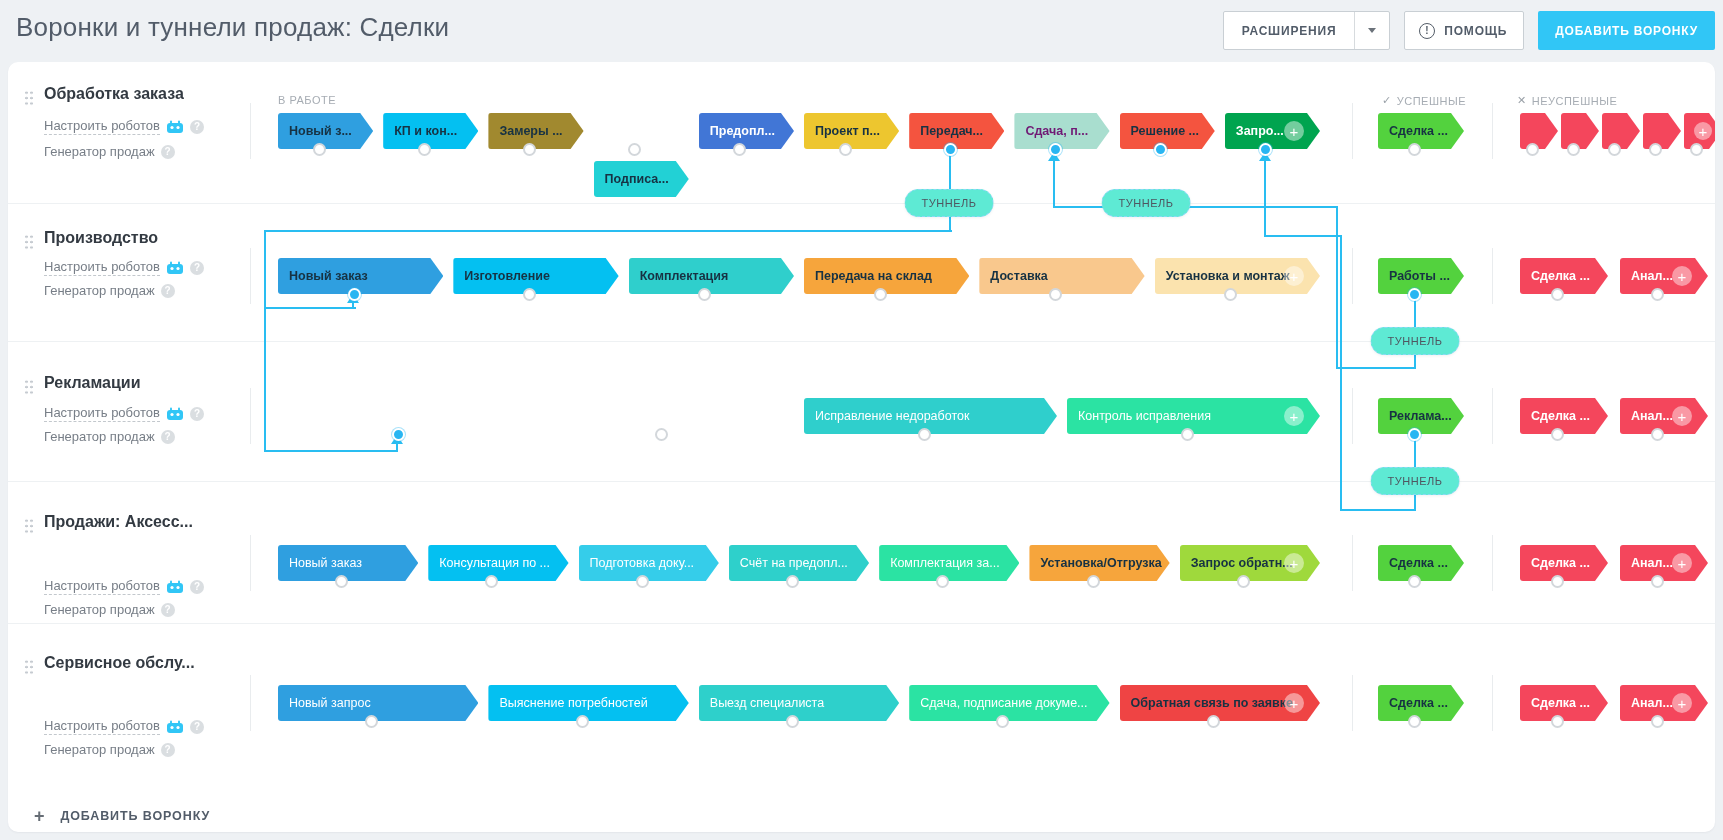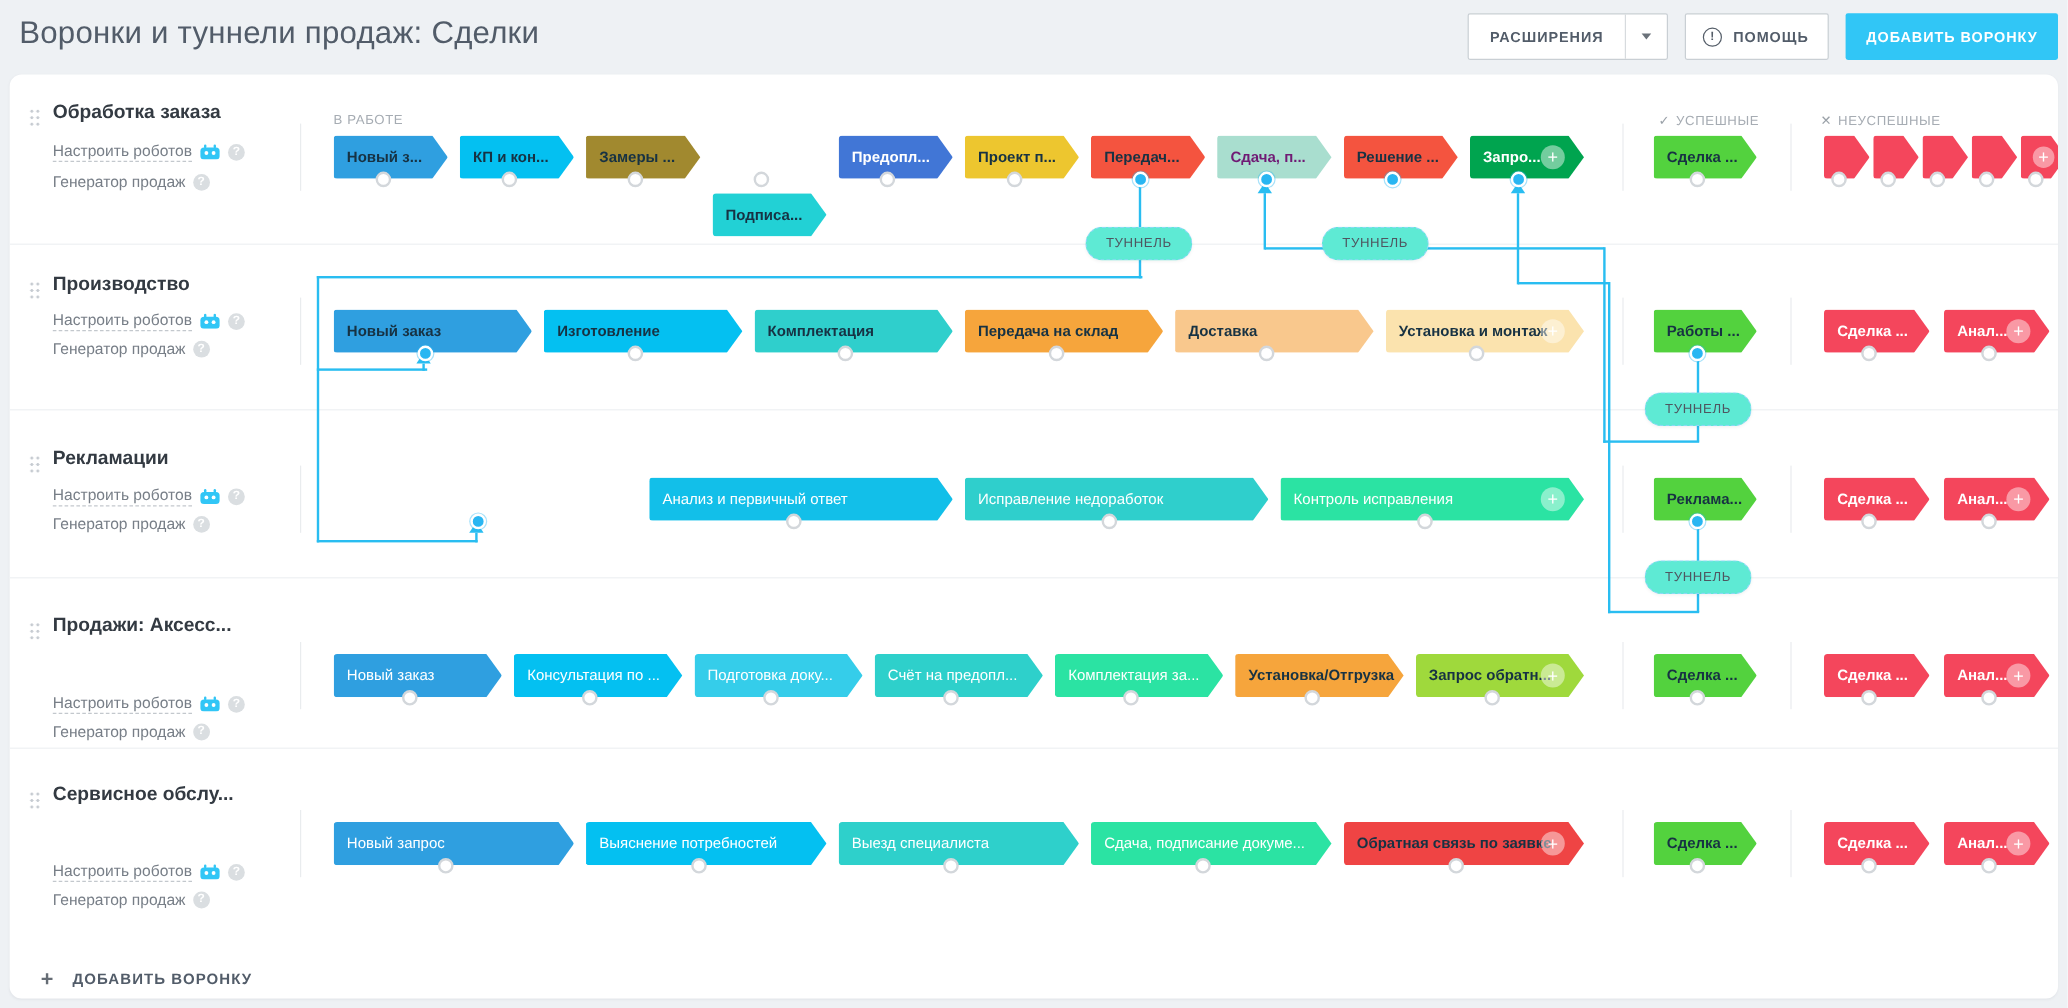--- a/index.html
+++ b/index.html
@@ -299,23 +299,20 @@
       <span class="q-badge">?</span>
     </div>
     <div class="link-row" style="top: 367px;">
       <span class="link-text">Генератор продаж</span>
       <span class="q-badge">?</span>
     </div>
     <div class="vdiv" style="left: 242px; top: 326px; height: 56px;"></div>
     <div class="vdiv" style="left: 1344px; top: 326px; height: 56px;"></div>
     <div class="vdiv" style="left: 1484px; top: 326px; height: 56px;"></div>
     <div class="dot blue" style="left: 383.5px; top: 365.5px;"></div>
-    <div class="stage" style="left: 533px; top: 336px; width: 253px; background: rgb(18, 191, 233); color: rgb(255, 255, 255); font-weight: 400;">
-      <span>Анализ и первичный ответ</span>
-    </div>
     <div class="dot" style="left: 646.5px; top: 365.5px;"></div>
     <div class="stage" style="left: 796px; top: 336px; width: 253px; background: rgb(47, 207, 204); color: rgb(255, 255, 255); font-weight: 400;">
       <span>Исправление недоработок</span>
     </div>
     <div class="dot" style="left: 909.5px; top: 365.5px;"></div>
     <div class="stage" style="left: 1059px; top: 336px; width: 253px; background: rgb(43, 227, 163); color: rgb(255, 255, 255); font-weight: 400;">
       <span>Контроль исправления</span>
       <span class="plus">+</span>
     </div>
     <div class="dot" style="left: 1172.5px; top: 365.5px;"></div>

